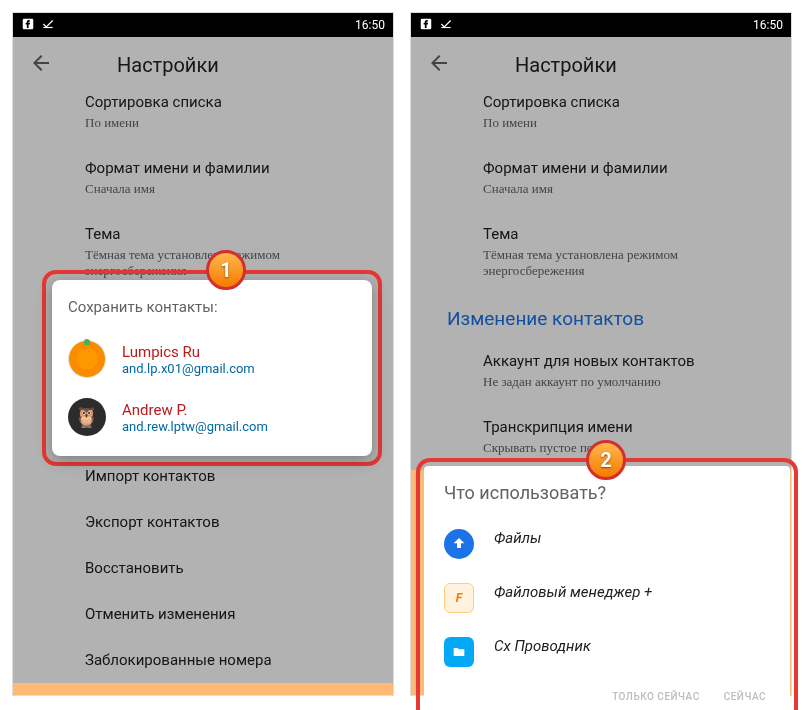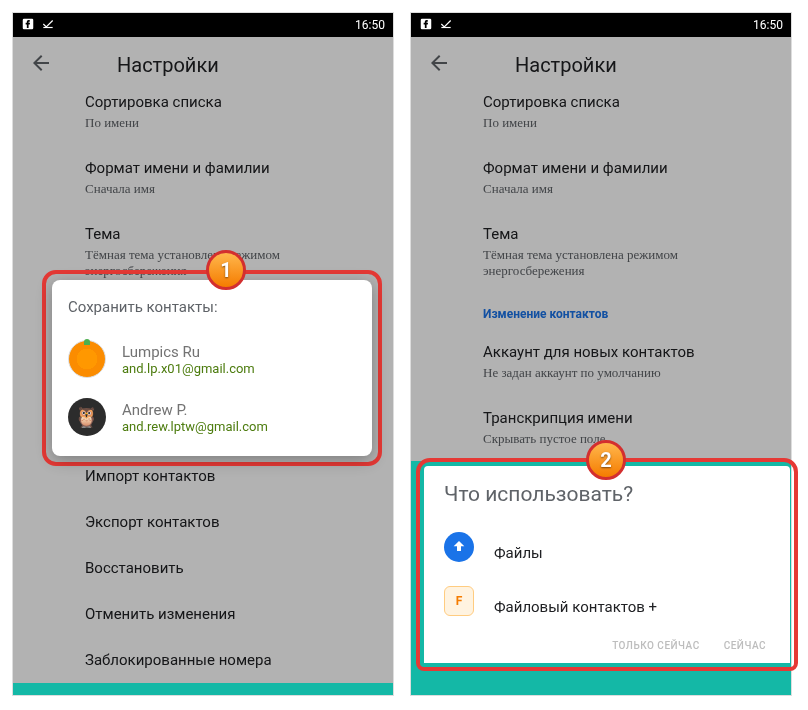--- a/index.html
+++ b/index.html
@@ -1,58 +1,58 @@
 <!DOCTYPE html>
 <html><head>
 <meta charset="utf-8">
 <style>
 * { margin: 0; padding: 0; box-sizing: border-box; font-family: Roboto, Arial, sans-serif; }
 body { background: #fff; width: 808px; height: 710px; position: relative; }
 .container { display: flex; gap: 16px; padding: 12px; }
-.phone { width: 382px; height: 684px; background: #14b8a6; border: 1px solid #ddd; position: relative; overflow: hidden; }
+.phone { width: 382px; height: 684px; background: #fdba74; border: 1px solid #ddd; position: relative; overflow: hidden; }
 .dimmed { position: absolute; inset: 0; background: rgba(0,0,0,0.3); }
 .status-bar { height: 24px; background: #000; color: #fff; display: flex; align-items: center; padding: 0 8px; font-size: 12px; position: relative; z-index: 2; }
 .status-left { display: flex; gap: 6px; }
 .status-right { margin-left: auto; }
 .status-icon { width: 14px; height: 14px; display: inline-block; }
 .app-bar { height: 56px; display: flex; align-items: center; padding: 0 16px; background: #fff; }
 .back-arrow { width: 24px; height: 24px; margin-right: 24px; }
 .app-title { font-size: 20px; color: #202124; margin-left: 40px; }
 .settings-list { background: #fff; }
 .setting-item { padding: 14px 16px 14px 72px; }
 .setting-title { font-size: 15px; color: #202124; }
 .setting-sub { font-size: 13px; color: #5f6368; margin-top: 4px; font-family: Liberation Serif, serif; }
-.section-header { padding: 14px 16px 8px 72px; font-size: 12px; color: #1a73e8; font-weight: 700; }
+.section-header { padding: 14px 16px 8px 36px; font-size: 19px; color: #1a73e8; font-weight: 400; }
 .truncated { white-space: nowrap; overflow: hidden; }
 
 
 .dialog-wrap { position: absolute; z-index: 3; }
 .dialog1-wrap { left: 42px; top: 270px; width: 340px; }
 .red-frame { border: 4px solid #e53935; border-radius: 14px; padding: 6px; background: transparent; }
 .dialog-card { background: #fff; border-radius: 8px; box-shadow: 0 4px 16px rgba(0,0,0,0.3); padding: 18px 16px 10px; }
 .dialog-title { font-size: 15px; color: #5f6368; margin-bottom: 14px; }
 .account-row { display: flex; align-items: center; padding: 10px 0; }
 .avatar { width: 38px; height: 38px; border-radius: 50%; margin-right: 16px; flex-shrink: 0; }
 .avatar-orange { background: radial-gradient(circle, #ff9800 40%, #fb8c00 41%); border: 1px solid #ddd; position: relative; }
 .avatar-orange::after { content: ""; position: absolute; top: -2px; left: 50%; width: 6px; height: 6px; background: #4caf50; border-radius: 3px 3px 0 0; transform: translateX(-50%); }
 .avatar-owl { background: #2c2c2c; display: flex; align-items: center; justify-content: center; }
 .avatar-owl::after { content: "🦉"; font-size: 20px; }
-.account-name { font-size: 15px; color: #737373; }
-.account-email { font-size: 13px; color: #4d7c0f; }
+.account-name { font-size: 15px; color: #b91c1c; }
+.account-email { font-size: 13px; color: #0369a1; }
 
 
 .badge { position: absolute; width: 40px; height: 40px; border-radius: 50%; background: linear-gradient(#ffb74d, #f57c00); border: 3px solid #d32f2f; display: flex; align-items: center; justify-content: center; font-size: 20px; font-weight: bold; color: #fff; text-shadow: 0 1px 2px rgba(0,0,0,0.5); z-index: 5; }
 .badge1 { left: 206px; top: 250px; }
 .badge2 { left: 586px; top: 440px; }
 
 
 .dialog2-wrap { left: 416px; top: 458px; width: 382px; }
 .chooser { background: #fff; border-radius: 4px 4px 0 0; padding: 16px 16px 8px; }
-.chooser-title { font-size: 21px; color: #5f6368; margin-bottom: 14px; padding-left: 4px; }
-.chooser-row { display: flex; align-items: flex-end; padding: 12px 4px; }
+.chooser-title { font-size: 18px; color: #5f6368; margin-bottom: 14px; padding-left: 4px; }
+.chooser-row { display: flex; align-items: flex-start; padding: 12px 4px; font-style: italic; }
 .chooser-icon { width: 30px; height: 30px; border-radius: 6px; margin-right: 20px; flex-shrink: 0; display: flex; align-items: center; justify-content: center; font-size: 16px; color: #fff; }
 .icon-files { background: #1a73e8; border-radius: 50%; }
 .icon-fm { background: #fff3e0; border: 1px solid #ffcc80; }
 .icon-cx { background: #03a9f4; }
 .chooser-label { font-size: 15px; color: #202124; }
 .chooser-actions { display: flex; justify-content: flex-end; gap: 24px; padding: 12px 8px 4px; }
 .chooser-btn { font-size: 10px; font-weight: 500; color: #bdbdbd; letter-spacing: 0.5px; background: none; border: none; }
 
 .phone2-content { position: relative; }
 </style>
@@ -207,21 +207,29 @@
       <div class="chooser-row">
         <div class="chooser-icon icon-files">
           <svg width="16" height="16" viewBox="0 0 24 24" fill="#fff">
               <path d="M12 3L4 11h5v7h6v-7h5z"></path>
             </svg>
         </div>
         <div class="chooser-label">Файлы</div>
       </div>
       <div class="chooser-row">
         <div class="chooser-icon icon-fm" style="color:#f57c00;font-size:12px;font-weight:bold">F</div>
-        <div class="chooser-label">Файловый контактов +</div>
+        <div class="chooser-label">Файловый менеджер +</div>
+      </div>
+      <div class="chooser-row">
+        <div class="chooser-icon icon-cx">
+          <svg width="16" height="16" viewBox="0 0 24 24" fill="#fff">
+              <path d="M4 6h6l2 2h8v10H4z"></path>
+            </svg>
+        </div>
+        <div class="chooser-label">Cx Проводник</div>
       </div>
       <div class="chooser-actions">
         <button class="chooser-btn">ТОЛЬКО СЕЙЧАС</button>
         <button class="chooser-btn">СЕЙЧАС</button>
       </div>
     </div>
   </div>
 </div>
 <div class="badge badge2">2</div>
 

